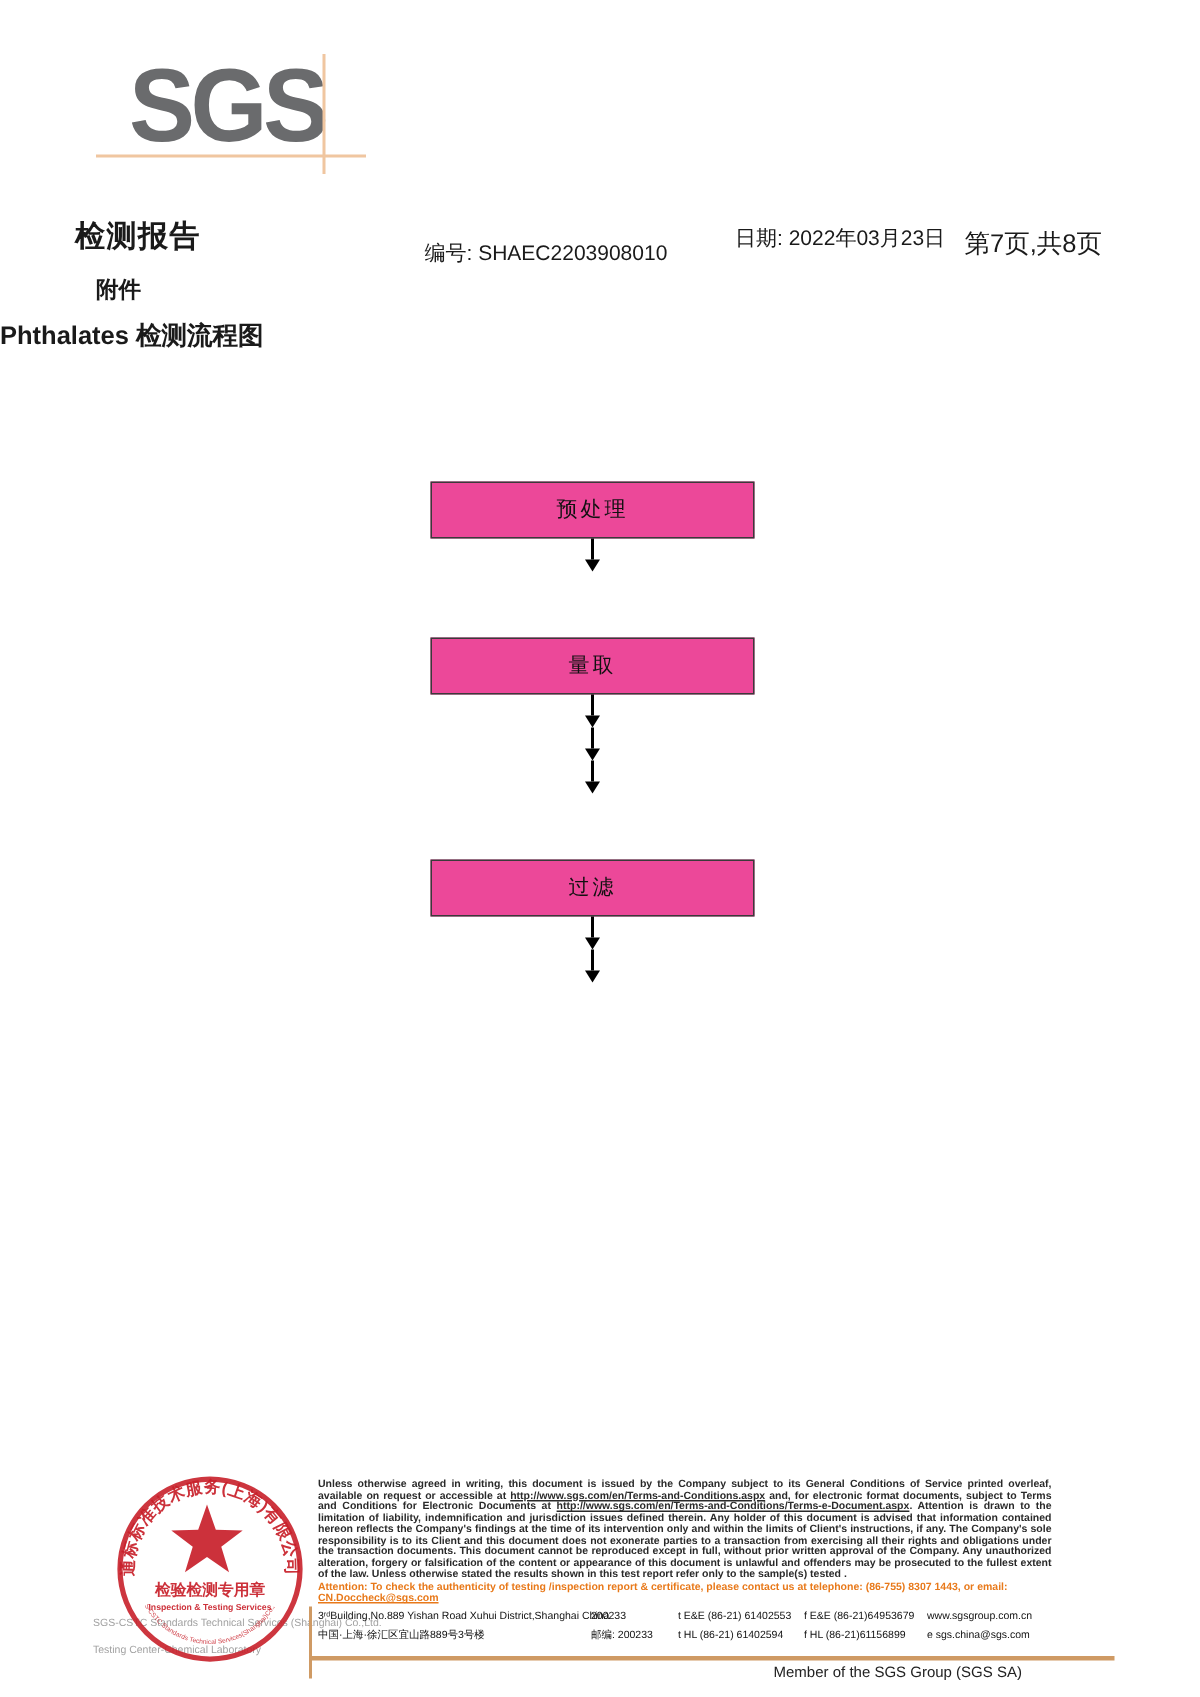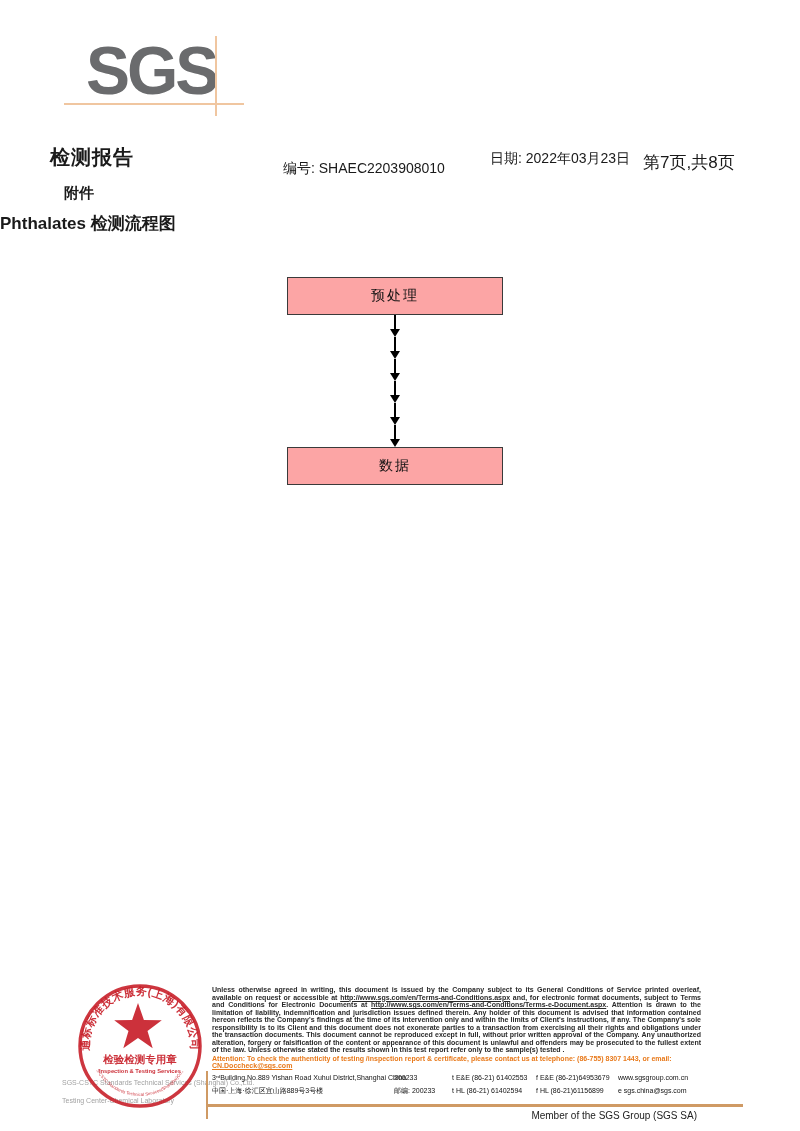--- a/index.html
+++ b/index.html
@@ -21,23 +21,23 @@
   .report-title { position:absolute; left:50px; top:144px; font-size:20px; font-weight:bold; letter-spacing:1px;font-family:Liberation Serif, serif; }
   .report-no   { position:absolute; left:283px; top:140px; font-size:14px;margin-top:20px; }
   .report-date { position:absolute; left:490px; top:150px; font-size:14px; }
   .report-page { position:absolute; left:643px; top:151px; font-size:17px; }
   .attachment  { position:absolute; left:64px; top:184px; font-size:15px; font-weight:bold; }
   .doc-title   { position:absolute; left:0; top:212px; width:800px; font-size:17px; font-weight:bold; }
 
   
   .flowchart { position:absolute; left:287px; top:277px; width:216px; display:flex; flex-direction:column; }
   .fc-box {
-    box-sizing:border-box; height:38px; border:1px solid #3a3a3a; background:#fca5a5;
+    box-sizing:border-box; height:38px; border:1px solid #3a3a3a; background:#ec4899;
     display:flex; align-items:center; justify-content:center;
-    font-family:"Liberation Serif", serif; font-size:14px; letter-spacing:2px; color:#111;
+    font-family:"Liberation Serif", serif; font-size:14px; letter-spacing:2px; color:#111;margin-top:44px;
   }
   .fc-arrow { height:22px; display:flex; flex-direction:column; align-items:center; }
   .fc-arrow .shaft { width:2px; flex:1; background:#000; }
   .fc-arrow .head  { width:0; height:0; border-left:5px solid transparent; border-right:5px solid transparent; border-top:8px solid #000; }
 
   
   .gray-co-1, .gray-co-2 { position:absolute; left:62px; font-size:7px; color:#a2a2a2; white-space:nowrap; }
   .gray-co-1 { top:1079px; }
   .gray-co-2 { top:1097px; }
 
@@ -56,21 +56,21 @@
   .addr-row { display:flex; font-size:7px; line-height:13px; white-space:nowrap; color:#111; }
   .addr-row .c1 { width:182px; }
   .addr-row .c2 { width:58px; }
   .addr-row .c3 { width:84px; }
   .addr-row .c4 { width:82px; }
   .addr-row .c5 { flex:1; }
 
   .rule-v { position:absolute; left:206px; top:1071px; width:2px; height:48px; background:#cf9a64; }
   .rule-h { position:absolute; left:207px; top:1104px; width:536px; height:3px; background:#cf9a64; }
 
-  .member { position:absolute; left:500px; top:1110px; width:197px; text-align:right; font-size:10px; color:#222; }
+  .member { position:absolute; left:500px; top:1110px; width:197px; text-align:center; font-size:10px; color:#222; }
 </style>
 </head>
 <body>
 
 <div class="page">
 
   <div class="logo-text">SGS</div>
   <div class="cross-h"></div>
   <div class="cross-v"></div>
 
@@ -81,41 +81,42 @@
   <div class="attachment">附件</div>
 
   <div class="doc-title">Phthalates 检测流程图</div>
 
   <div class="flowchart">
     <div class="fc-box">预处理</div>
     <div class="fc-arrow">
         <div class="shaft"></div>
         <div class="head"></div>
       </div>
+    <div class="fc-box">量取</div>
     <div class="fc-arrow">
         <div class="shaft"></div>
         <div class="head"></div>
       </div>
     <div class="fc-arrow">
         <div class="shaft"></div>
         <div class="head"></div>
       </div>
     <div class="fc-arrow">
         <div class="shaft"></div>
         <div class="head"></div>
       </div>
+    <div class="fc-box">过滤</div>
     <div class="fc-arrow">
         <div class="shaft"></div>
         <div class="head"></div>
       </div>
     <div class="fc-arrow">
         <div class="shaft"></div>
         <div class="head"></div>
       </div>
-    <div class="fc-box">数据</div>
   </div>
 
   <div class="gray-co-1">SGS-CSTC Standards Technical Services (Shanghai) Co.,Ltd.</div>
   <div class="gray-co-2">Testing Center-Chemical Laboratory</div>
 
   <svg class="stamp" viewBox="0 0 136 136">
     <defs>
       <path id="arcTop" d="M 20.1 83.4 A 51 51 0 1 1 115.9 83.4" fill="none"></path>
       <path id="arcBottom" d="M 24.7 91 A 50 50 0 0 0 111.3 91" fill="none"></path>
     </defs>

